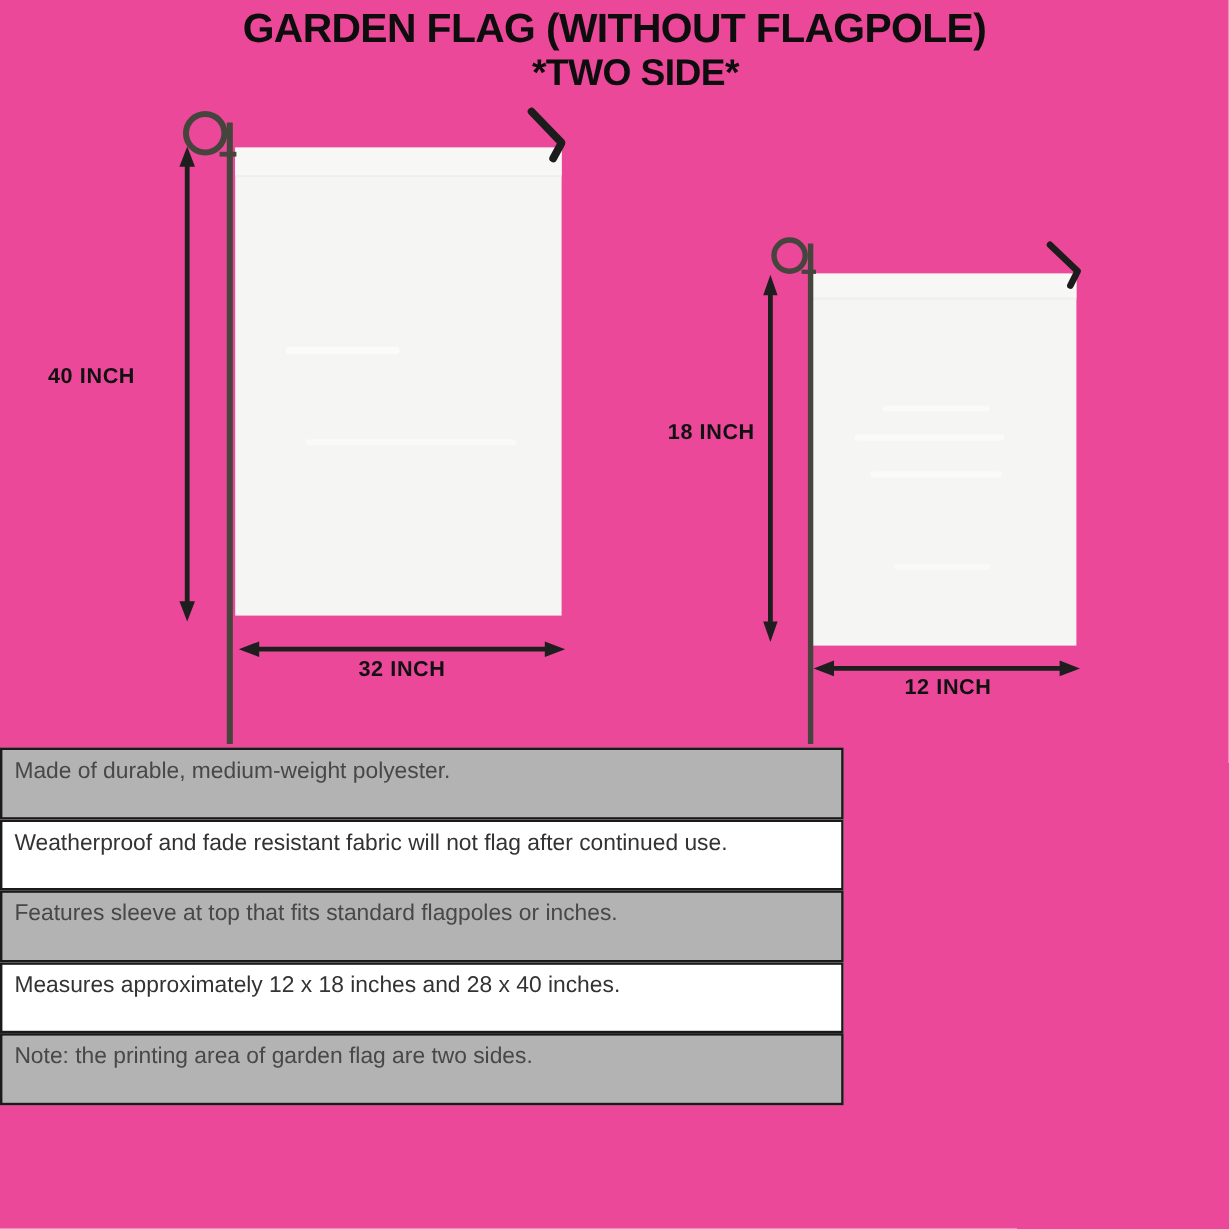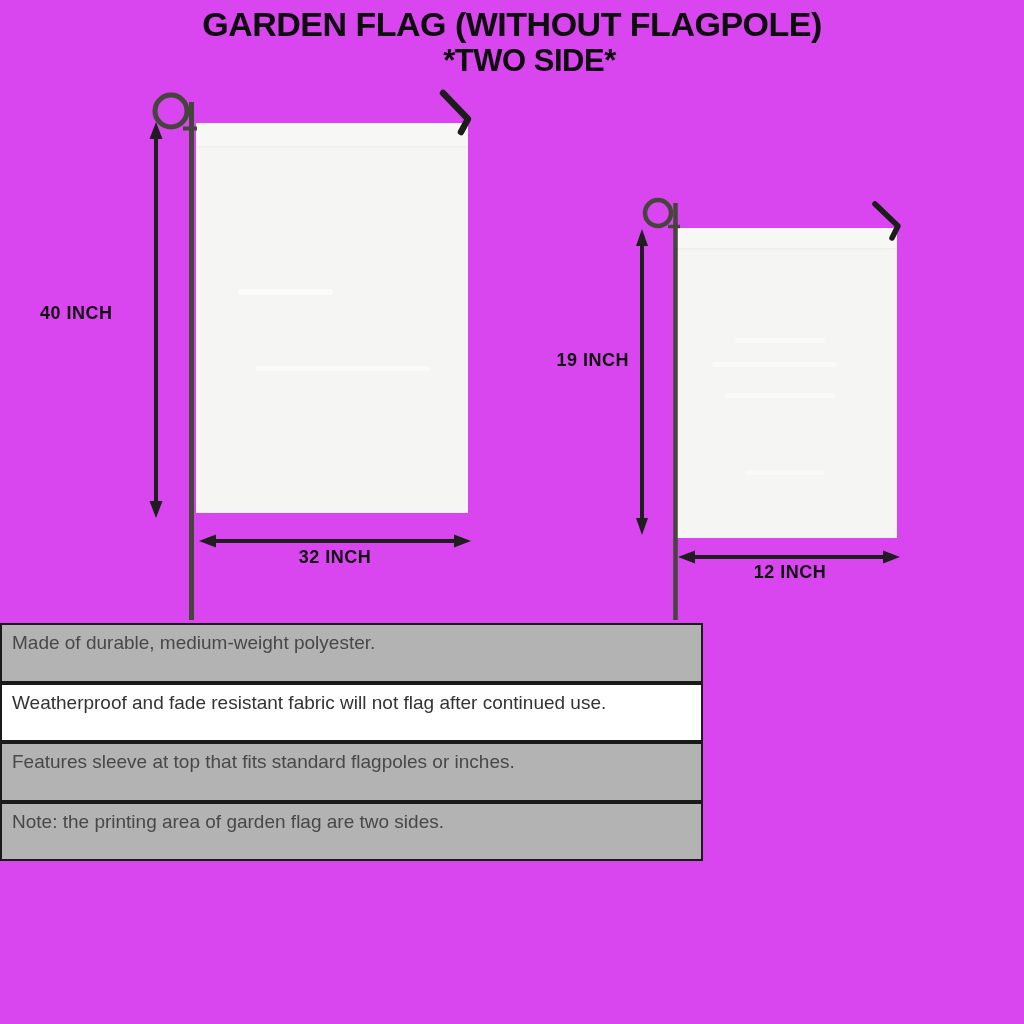--- a/index.html
+++ b/index.html
@@ -1,19 +1,19 @@
 <!DOCTYPE html>
 <html><head>
 <meta charset="utf-8">
 <style>
   html,body{margin:0;padding:0;background:#ffffff;}
   .page{
     position:relative;
     width:1024px;height:1024px;
-    background:#d946ef;
+    background:#ec4899;
     font-family:"Liberation Sans", sans-serif;
     overflow:hidden;
   }
   
   .title-block{
     position:absolute;top:4px;left:0;width:1024px;
     text-align:center;color:#0d0d0d;z-index:3;
   }
   .title-line1{
     margin:0;font-size:34px;font-weight:700;letter-spacing:-0.5px;line-height:1.18;
@@ -117,23 +117,24 @@
       <g fill="#1e1e1e" stroke="none">
         <line x1="692" y1="557" x2="886" y2="557" stroke="#1e1e1e" stroke-width="4"></line>
         <polygon points="678,557 695,550.5 695,563.5"></polygon>
         <polygon points="900,557 883,550.5 883,563.5"></polygon>
       </g>
     </g>
   </svg>
 
   <div class="dim-label" id="label-h-large">40 INCH</div>
   <div class="dim-label" id="label-w-large">32 INCH</div>
-  <div class="dim-label" id="label-h-small">19 INCH</div>
+  <div class="dim-label" id="label-h-small">18 INCH</div>
   <div class="dim-label" id="label-w-small">12 INCH</div>
 
   <div class="features">
     <div class="feature-row gray">Made of durable, medium-weight polyester.</div>
     <div class="feature-row white">Weatherproof and fade resistant fabric will not flag after continued use.</div>
     <div class="feature-row gray">Features sleeve at top that fits standard flagpoles or inches.</div>
+    <div class="feature-row white">Measures approximately 12 x 18 inches and 28 x 40 inches.</div>
     <div class="feature-row gray">Note: the printing area of garden flag are two sides.</div>
   </div>
 
 </div>
 
 </body></html>

